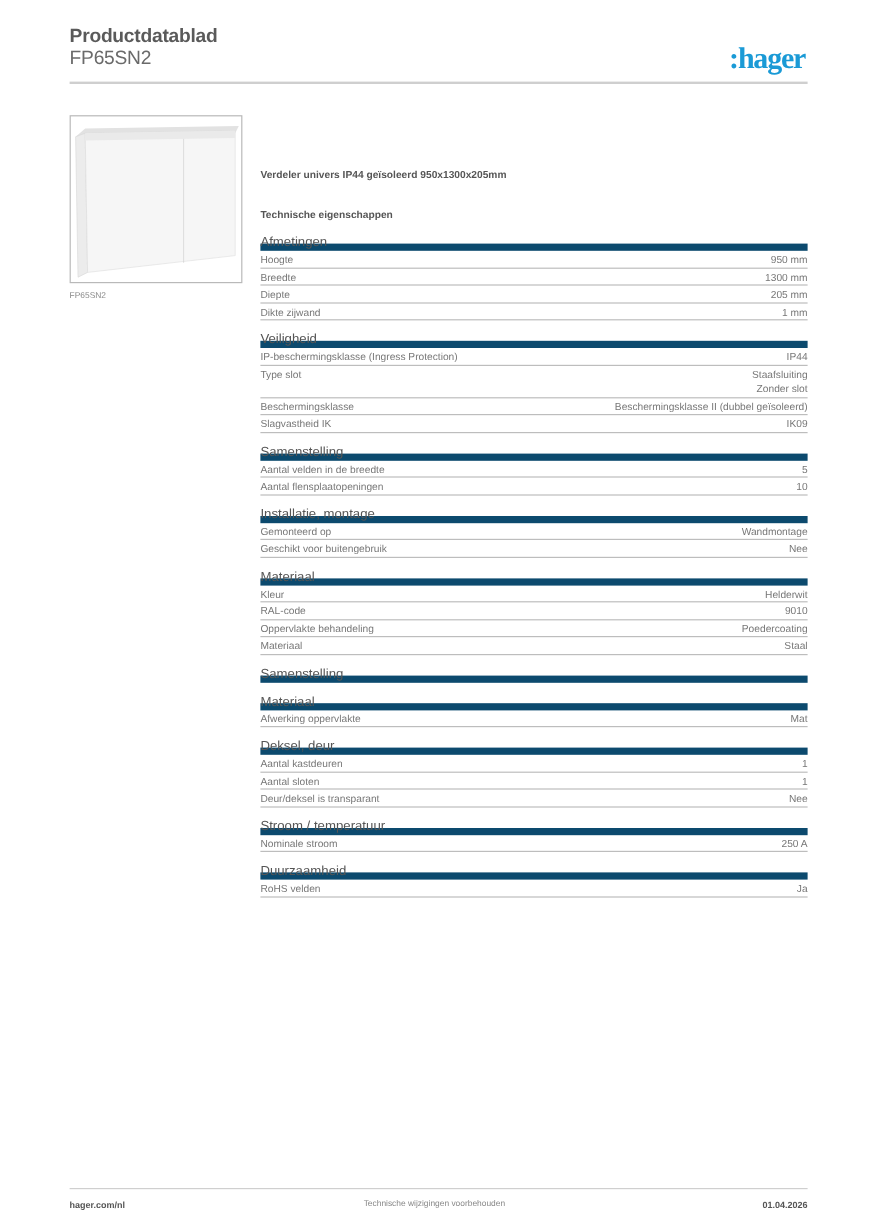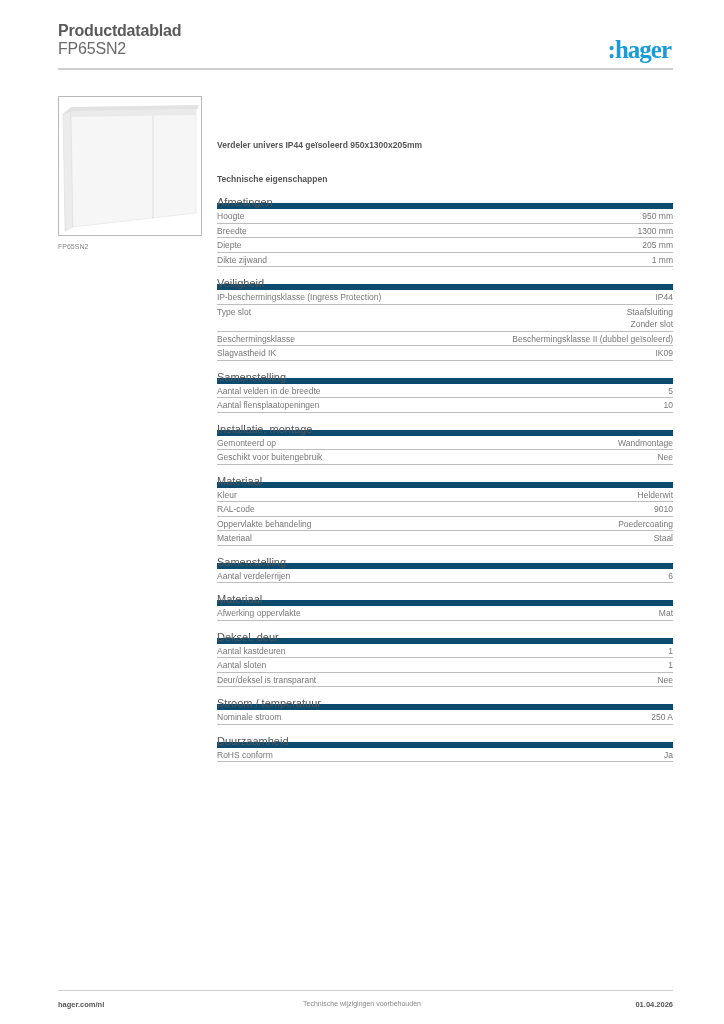--- a/index.html
+++ b/index.html
@@ -181,24 +181,20 @@
           <span class="label">Oppervlakte behandeling</span>
           <span class="value">Poedercoating</span>
         </div>
         <div class="row">
           <span class="label">Materiaal</span>
           <span class="value">Staal</span>
         </div>
       </div>
       <div class="section" style="margin-top: 10px;">
         <div class="section-title">Samenstelling</div>
-        <div class="row">
-          <span class="label">Aantal verdelerrijen</span>
-          <span class="value">6</span>
-        </div>
       </div>
       <div class="section" style="margin-top: 10px;">
         <div class="section-title">Materiaal</div>
         <div class="row">
           <span class="label">Afwerking oppervlakte</span>
           <span class="value">Mat</span>
         </div>
       </div>
       <div class="section" style="margin-top: 10px;">
         <div class="section-title">Deksel, deur</div>
@@ -218,21 +214,21 @@
       <div class="section" style="margin-top: 10px;">
         <div class="section-title">Stroom / temperatuur</div>
         <div class="row">
           <span class="label">Nominale stroom</span>
           <span class="value">250 A</span>
         </div>
       </div>
       <div class="section" style="margin-top: 10px;">
         <div class="section-title">Duurzaamheid</div>
         <div class="row">
-          <span class="label">RoHS conform</span>
+          <span class="label">RoHS velden</span>
           <span class="value">Ja</span>
         </div>
       </div>
     </div>
 </div>
 
 <div class="footer-rule"></div>
 <div class="footer-left">hager.com/nl</div>
 <div class="footer-center">Technische wijzigingen voorbehouden</div>
 <div class="footer-right">01.04.2026</div>

